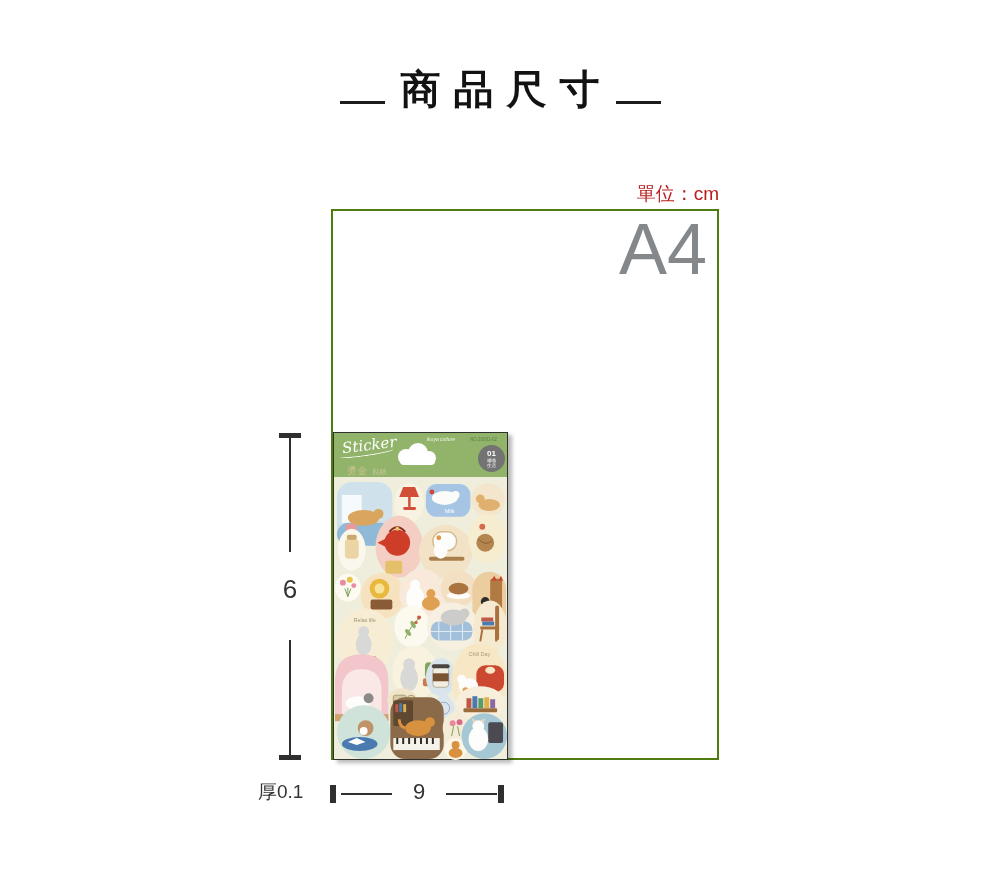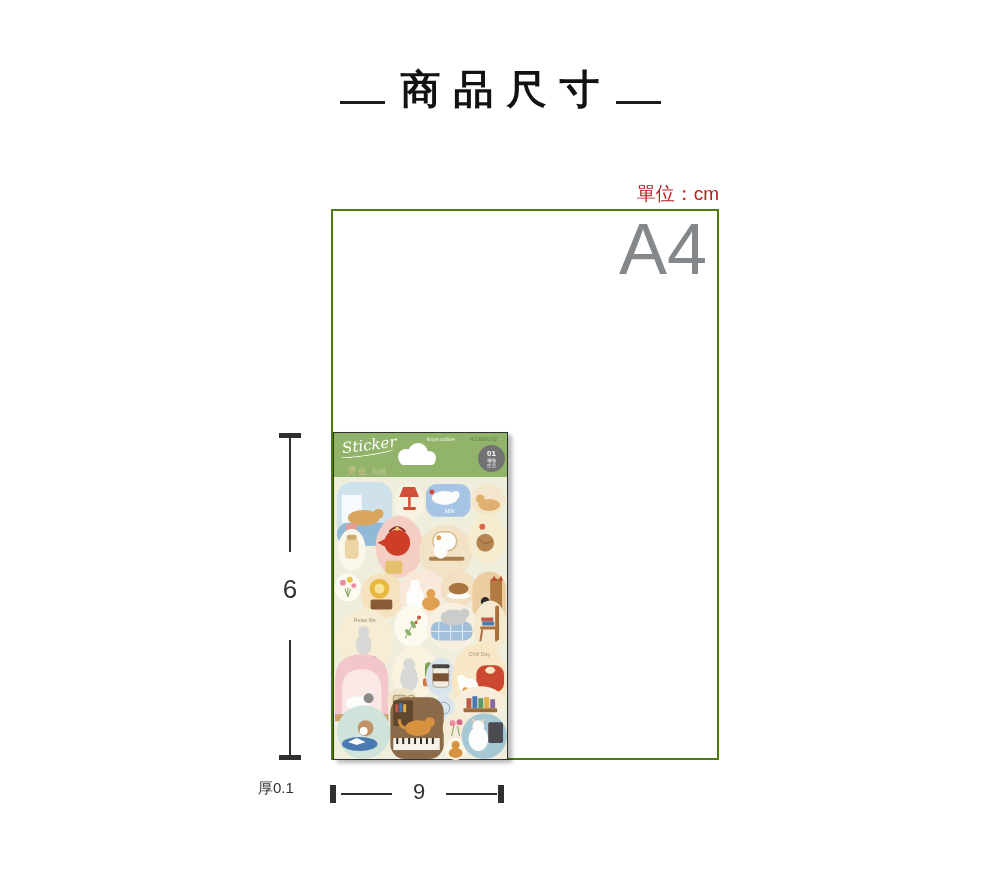--- a/index.html
+++ b/index.html
@@ -30,21 +30,21 @@
 
   
   .dim{ background:#2f2f2f; position:absolute; }
   .vcap-top   { left:279px; top:433px; width:22px; height:5px; }
   .vline-up   { left:289px; top:438px; width:2px;  height:114px; }
   .vline-down { left:289px; top:640px; width:2px;  height:115px; }
   .vcap-bot   { left:279px; top:755px; width:22px; height:5px; }
   .height-label{ position:absolute; left:266px; top:574px; width:48px; text-align:center;
     font-size:26px; color:#333; }
   .thickness-label{ position:absolute; left:258px; top:779px; width:62px;
-    font-size:15px; color:#333; }
+    font-size:19px; color:#333; }
   .hcap-left  { left:330px; top:785px; width:6px; height:18px; }
   .hline-left { left:341px; top:793px; width:51px; height:2px; }
   .hline-right{ left:446px; top:793px; width:51px; height:2px; }
   .hcap-right { left:498px; top:785px; width:6px; height:18px; }
   .width-label{ position:absolute; left:398px; top:779px; width:42px; text-align:center;
     font-size:22px; color:#333; }
 
   
   .sticker-sheet{ position:absolute; left:333px; top:432px; width:175px; height:328px;
     background:#efeedd; border:1px solid #30302e;

